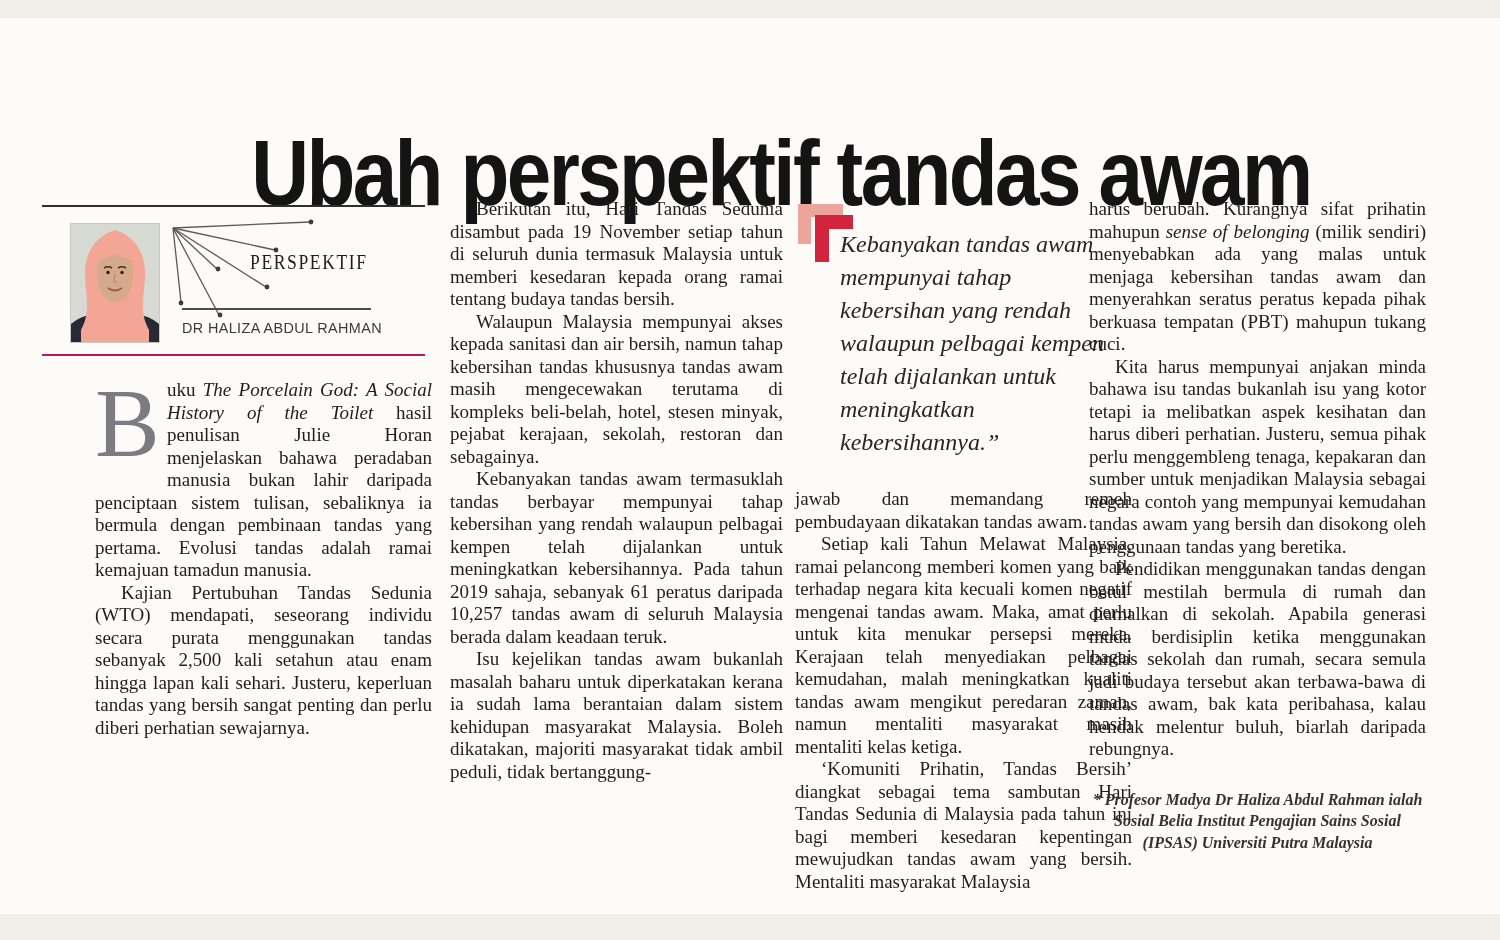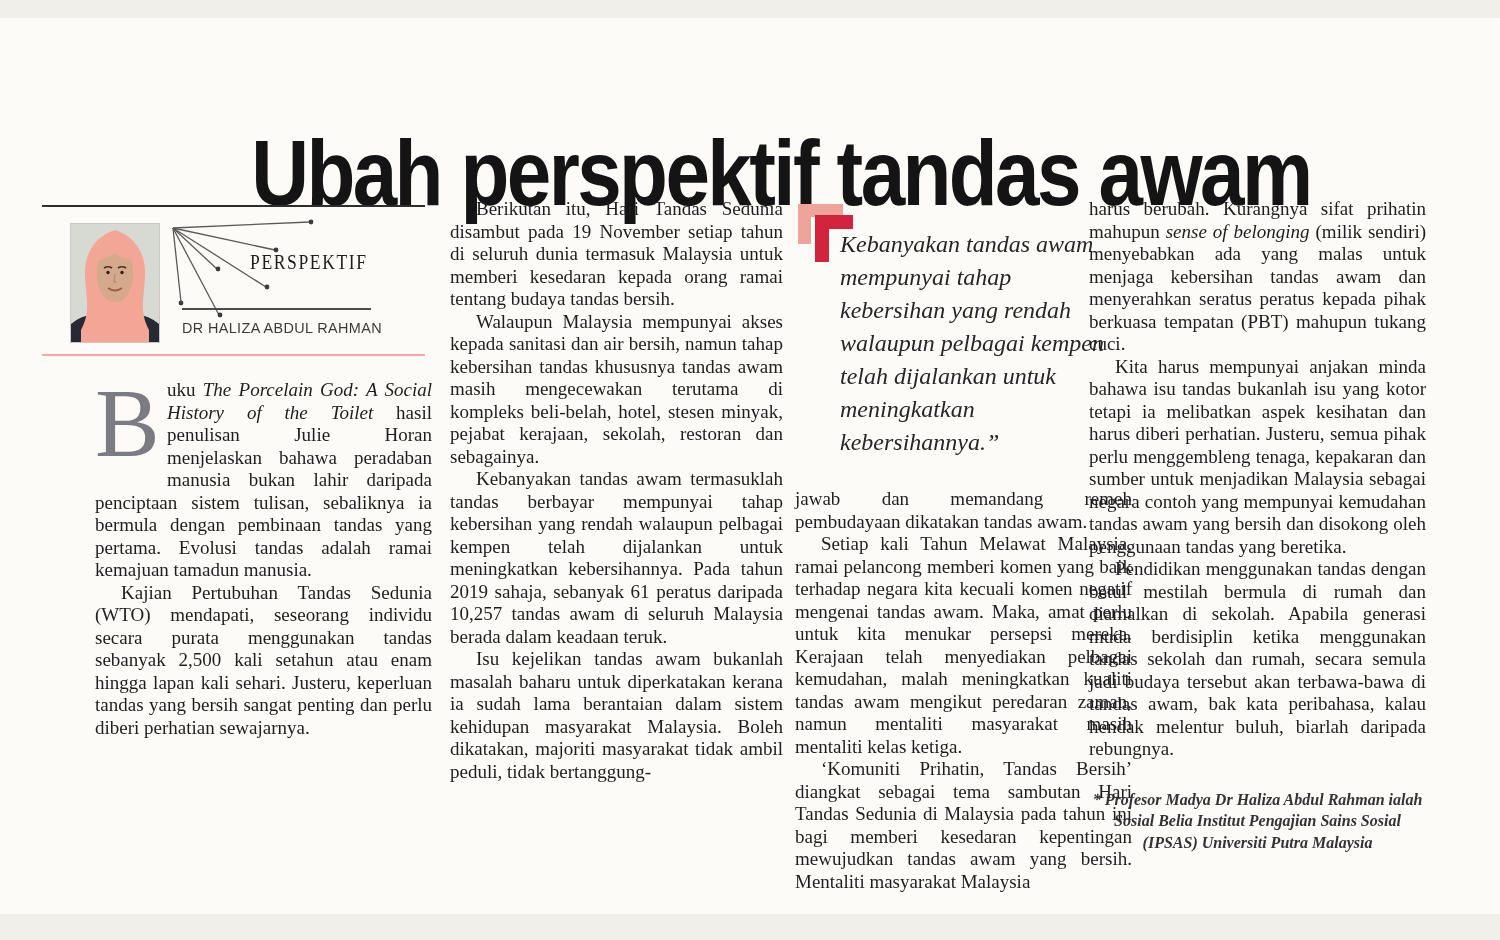--- a/index.html
+++ b/index.html
@@ -19,21 +19,21 @@
     text-align:center;box-sizing:border-box;padding-left:62px;
     font-family:"Liberation Sans", sans-serif;
     font-weight:bold;font-size:93px;letter-spacing:-3px;color:#141414;
     transform:scaleX(0.86);transform-origin:52% 50%;
     white-space:nowrap;
   }
 
   
   .byline-box{
     position:absolute;left:42px;top:205px;width:383px;height:147px;
-    border-top:2px solid #2e2e2e;border-bottom:2px solid #fca5a5;
+    border-top:2px solid #2e2e2e;border-bottom:2px solid #be185d;
   }
   .photo-frame{
     position:absolute;left:28px;top:16px;width:90px;height:120px;
     background:#ffffff;border:1px solid #c9c8c2;box-sizing:border-box;
   }
   .fan{position:absolute;left:0;top:0;}
   .perspektif-label{
     position:absolute;left:208px;top:42px;
     font-family:"Liberation Serif", serif;font-size:22px;letter-spacing:2px;
     color:#1d1d1d;transform:scaleX(0.80);transform-origin:left center;

